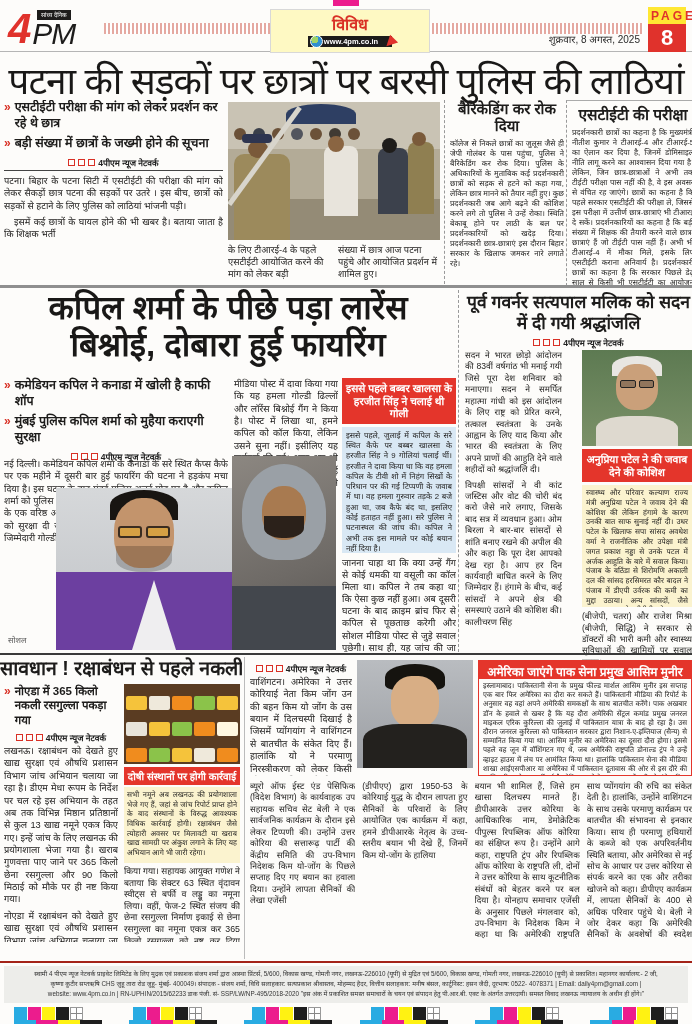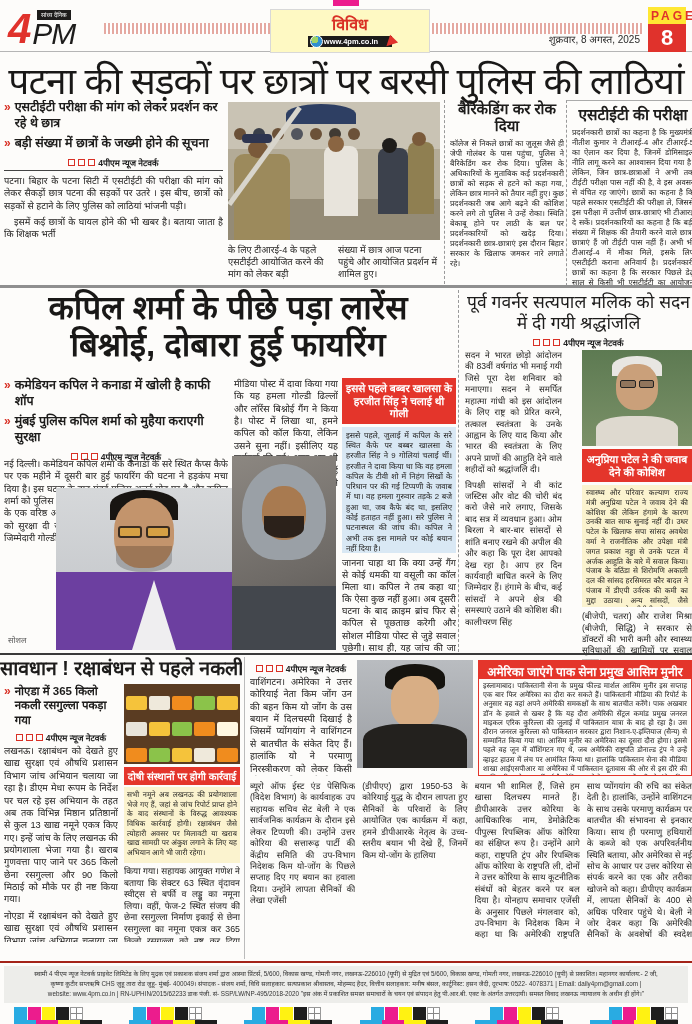--- a/index.html
+++ b/index.html
@@ -82,21 +82,21 @@
   .kapil-credit{position:absolute;left:8px;top:344px;font-size:8px;color:#555;z-index:3;}
   .kapil-colB{position:absolute;left:234px;top:88px;width:104px;height:274px;overflow:hidden;z-index:1;}
   .kapil-colC{position:absolute;left:342px;top:88px;width:114px;height:274px;overflow:hidden;}
   .redbox{background:#e4352b;color:#fff;font-size:10.5px;font-weight:800;text-align:center;
           line-height:1.2;padding:4px 3px;}
   .bluebox{background:#d9e8f4;font-size:7.8px;line-height:1.32;text-align:justify;padding:4px;margin-top:3px;
            height:118px;overflow:hidden;}
   .kapil-p3{font-size:9.2px;line-height:1.32;text-align:justify;margin-top:4px;}
   
   .malik{left:458px;top:290px;width:234px;height:362px;border-left:1px dashed #999;padding-left:6px;box-sizing:border-box;}
-  .malik-h{font-size:17.5px;font-weight:400;line-height:1.2;text-align:center;margin:2px 2px 3px;}
+  .malik-h{font-size:17.5px;font-weight:700;line-height:1.2;text-align:center;margin:2px 2px 3px;}
   .malik-cols{display:flex;gap:6px;}
   .malik-l{width:108px;height:288px;overflow:hidden;font-size:8.6px;line-height:1.33;text-align:justify;}
   .malik-l p{margin:0 0 4px;}
   .malik-r{width:110px;padding-left:14px;}
   .malik-photo{width:110px;height:96px;background:linear-gradient(#5d7a52,#7b9168);position:relative;overflow:hidden;margin-bottom:3px;}
   .mp-hair{position:absolute;left:30px;top:6px;width:50px;height:20px;background:#e8e6e2;border-radius:50% 50% 0 0;}
   .mp-face{position:absolute;left:34px;top:14px;width:42px;height:46px;background:#caa07a;border-radius:44%;}
   .mp-glass{position:absolute;left:38px;top:30px;width:34px;height:8px;display:flex;gap:3px;}
   .mp-glass div{flex:1;background:#2225;border:1px solid #222;border-radius:2px;}
   .mp-body{position:absolute;left:14px;bottom:0;width:82px;height:30px;background:#ded9cf;border-radius:40% 40% 0 0;}

